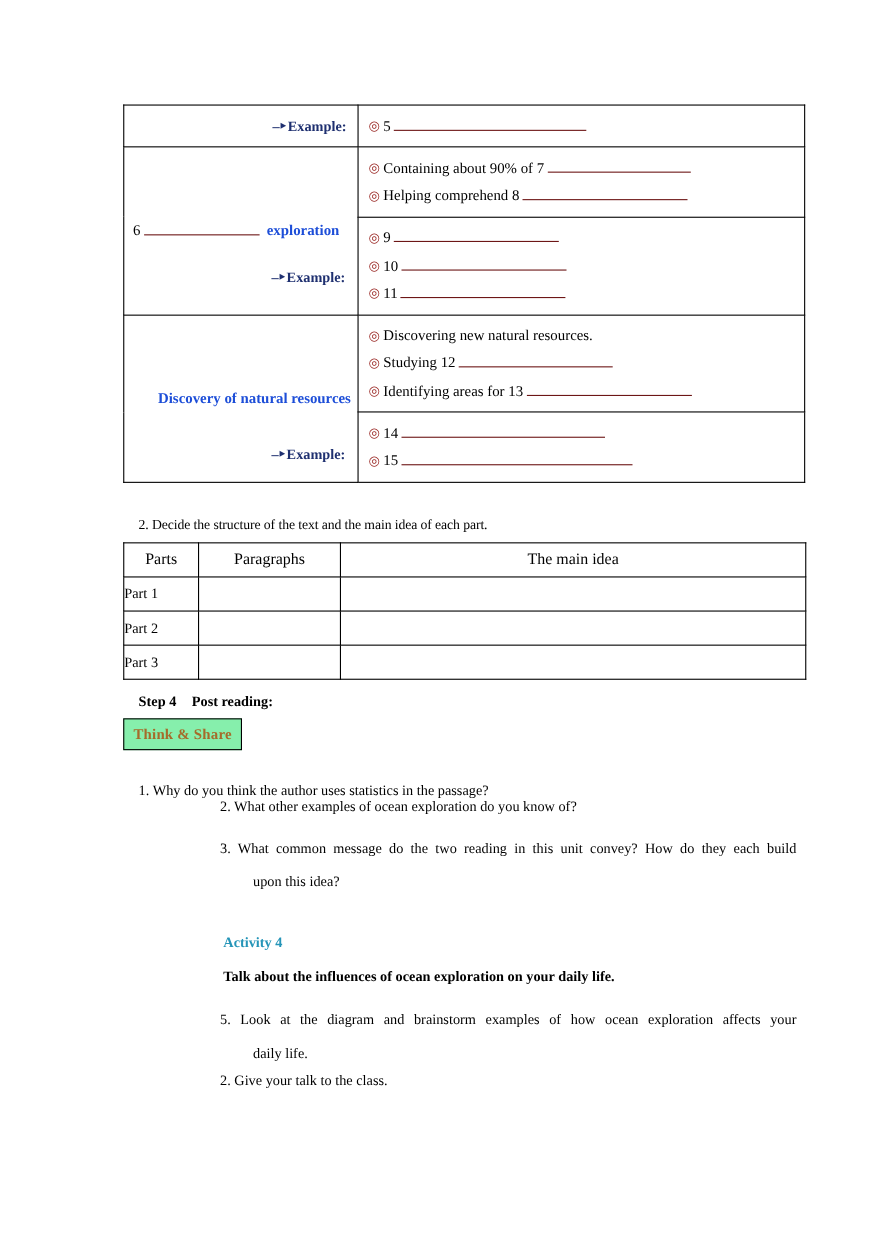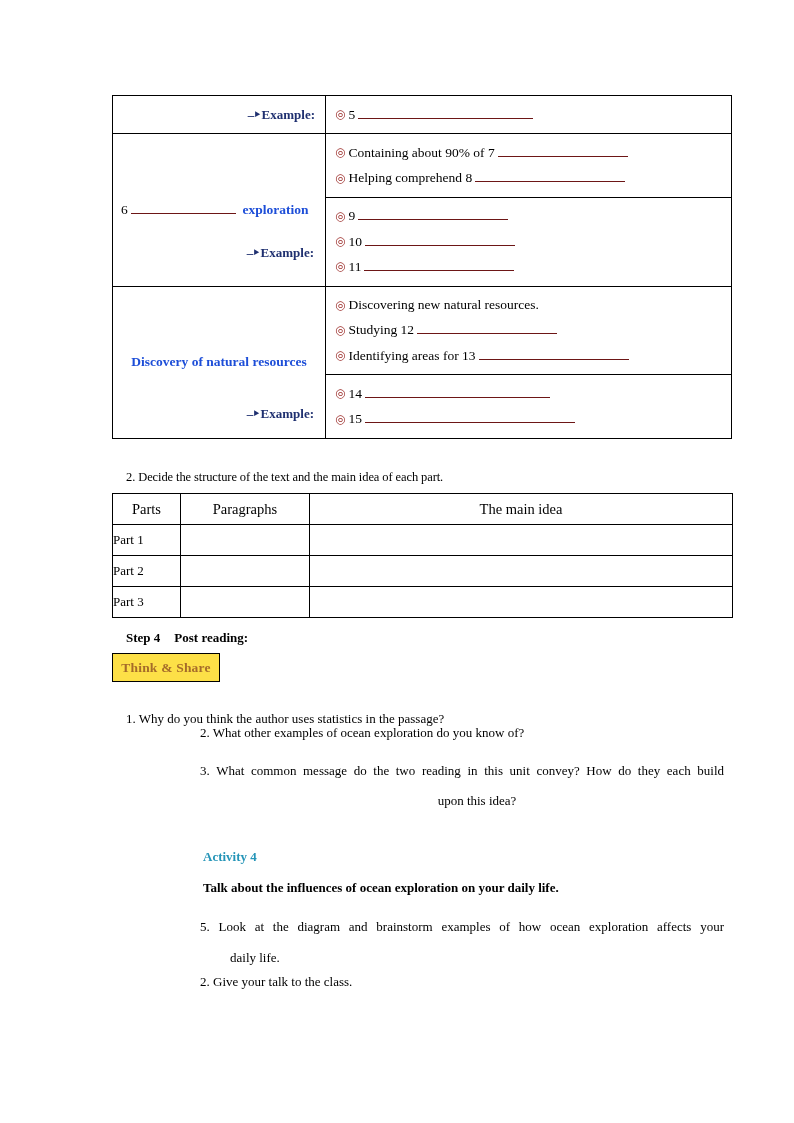--- a/index.html
+++ b/index.html
@@ -41,21 +41,20 @@
   .col-left  { width: 212px; }
   .col-right { width: 405px; }
 
   .left-cell {
     padding: 7px 10px 7px 8px;
     text-align: right;
     font-size: 13.5px;
     line-height: 1.45;
   }
   .left-cell.center-label {
-    text-align: center;
     padding-left: 6px;
     padding-right: 6px;
   }
   .left-cell.blank-label {
     text-align: left;
   }
 
   .right-cell {
     padding: 6px 8px 6px 9px;
     font-size: 13.5px;
@@ -163,21 +162,21 @@
   }
   .step4 .gap { display: inline-block; width: 14px; }
 
   
   .think-share {
     position: absolute;
     left: 112px;
     top: 653px;
     width: 108px;
     height: 29px;
-    background: #fde047;
+    background: #86efac;
     border: 1.3px solid #000000;
     display: flex;
     align-items: center;
     justify-content: center;
     box-sizing: border-box;
   }
   .think-share-label {
     color: #a56b2a;
     font-weight: bold;
     font-size: 13.5px;
@@ -206,21 +205,21 @@
     left: 200px;
     top: 756px;
     width: 524px;
     font-size: 13px;
     line-height: 30px;
     text-align: justify;
   }
   .q3 .indent-line {
     display: block;
     padding-left: 30px;
-    text-align: center;
+    text-align: left;
   }
   .q3 .justify-line {
     display: block;
     text-align: justify;
     text-align-last: justify;
     white-space: normal;
   }
 
   
   .activity4 {

